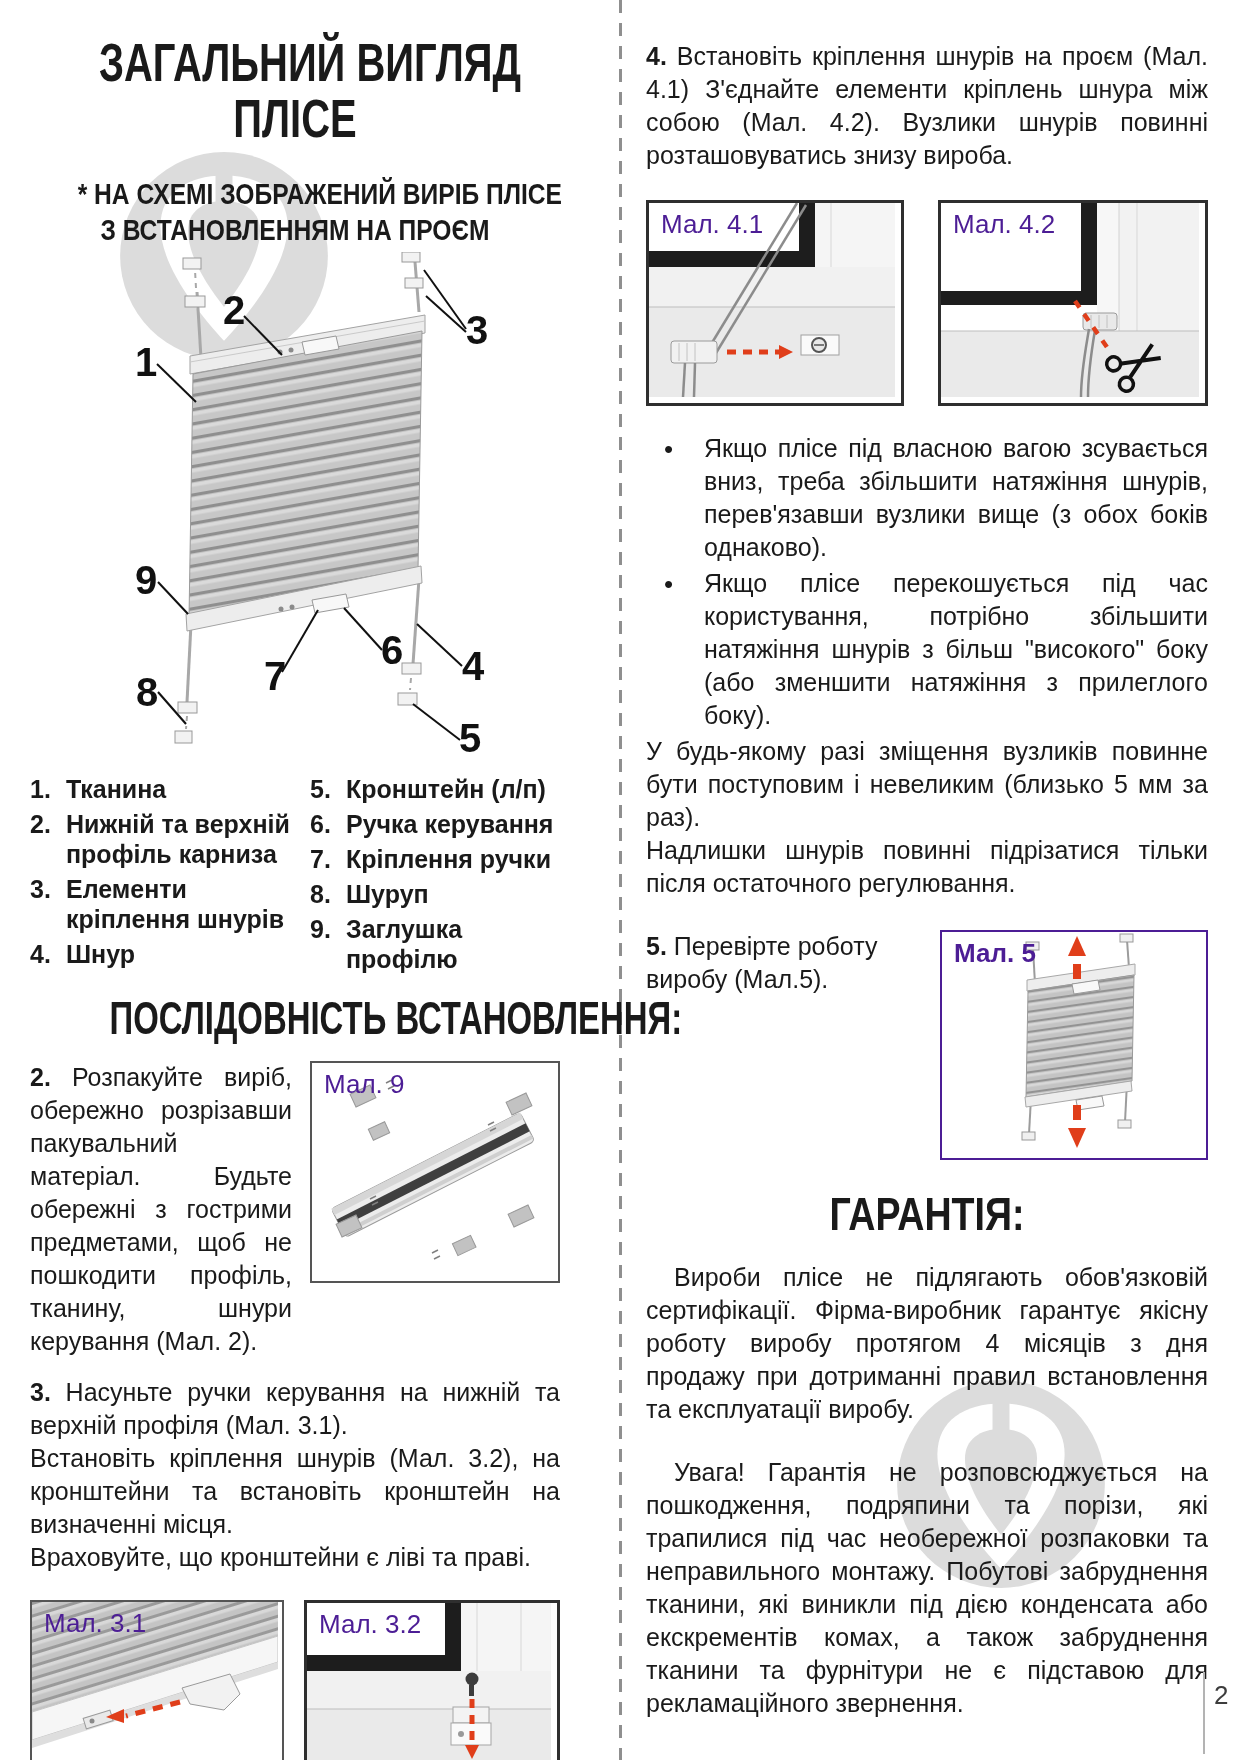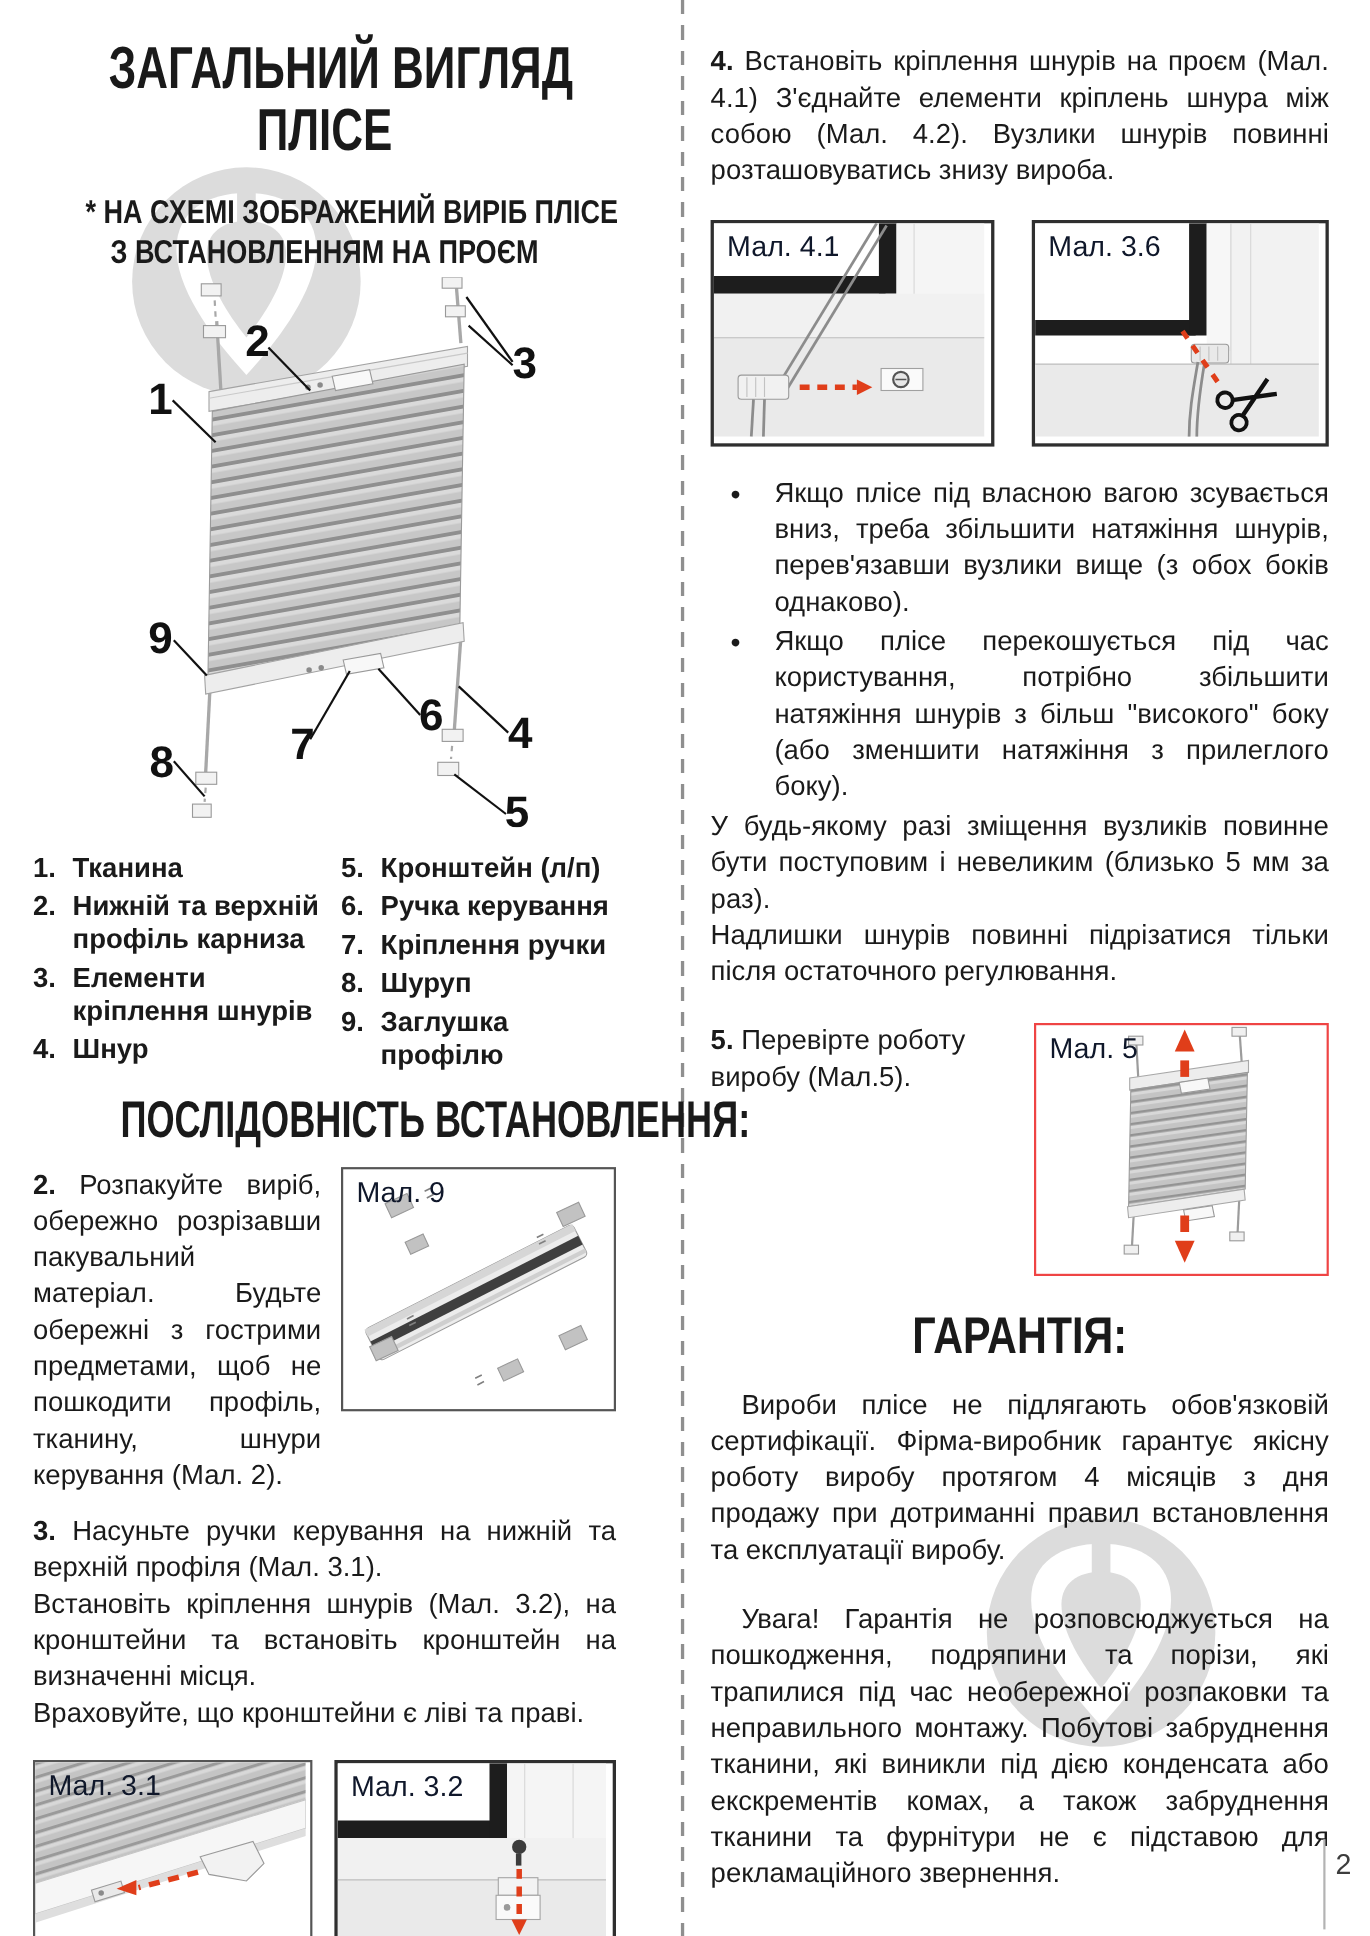--- a/index.html
+++ b/index.html
@@ -18,21 +18,21 @@
   .subline{font-weight:bold;font-size:30px;line-height:1.2;text-align:center;
     transform:scaleX(.82);transform-origin:50% 50%;white-space:nowrap;}
   .subtitle{margin-top:30px;}
   .sec-head{font-weight:bold;font-size:47px;line-height:1.05;text-align:center;
     transform:scaleX(.70);transform-origin:50% 50%;white-space:nowrap;margin:14px 0 18px 0;}
   .war-head{font-weight:bold;font-size:47px;text-align:center;
     transform:scaleX(.80);transform-origin:50% 50%;white-space:nowrap;margin:26px 0 20px 0;}
   .body-text{font-size:25px;line-height:1.32;text-align:justify;}
   .jline{text-align:justify;}
   .fig{position:relative;background:#fff;}
-  .fig-label{position:absolute;top:6px;left:12px;font-size:26px;color:#0f172a;z-index:2;}
+  .fig-label{position:absolute;top:6px;left:12px;font-size:26px;color:#4c1d95;z-index:2;}
   .legend{display:flex;margin-top:22px;font-weight:bold;}
   .leg-col-a{width:280px;}
   .leg-col-b{width:250px;}
   .leg-item{padding-left:36px;font-size:25px;line-height:1.2;margin-bottom:5px;}
   .leg-item b{display:inline-block;width:36px;margin-left:-36px;}
   .step2-row{display:flex;justify-content:space-between;margin-top:6px;}
   .step2-text{width:262px;}
   ul.bullets{list-style:none;margin:26px 0 0 0;padding:0 0 0 58px;}
   ul.bullets li{position:relative;text-align:justify;font-size:25px;line-height:1.32;margin-bottom:3px;}
   ul.bullets li::before{content:"\2022";position:absolute;left:-40px;top:0;font-size:26px;}
@@ -261,21 +261,21 @@
           <line x1="46" y1="160" x2="45" y2="194" stroke="#8c8c8c" stroke-width="2.5"></line>
         </g>
         <line x1="78" y1="149" x2="130" y2="149" stroke="#e03e1a" stroke-width="5" stroke-dasharray="9 7"></line>
         <polygon points="130,142 130,156 144,149" fill="#e03e1a"></polygon>
         <rect x="152" y="132" width="38" height="20" fill="#fafafa" stroke="#a0a0a0"></rect>
         <circle cx="170" cy="142" r="7" fill="#e8e8e8" stroke="#555" stroke-width="2"></circle>
         <line x1="165" y1="142" x2="175" y2="142" stroke="#555" stroke-width="1.5"></line>
       </svg>
     </div>
     <div class="fig" style="width:264px;height:200px;border:3px solid #2f2f2f;">
-      <div class="fig-label">Мал. 3.6</div>
+      <div class="fig-label">Мал. 4.2</div>
       <svg width="258" height="194" viewBox="0 0 258 194">
         <rect x="0" y="0" width="140" height="88" fill="#ffffff"></rect>
         <polygon points="0,88 146,88 146,102 0,102" fill="#1d1d1d"></polygon>
         <rect x="140" y="0" width="16" height="102" fill="#1d1d1d"></rect>
         <rect x="156" y="0" width="22" height="116" fill="#f7f7f7"></rect>
         <rect x="178" y="0" width="80" height="128" fill="#f2f2f2"></rect>
         <line x1="178" y1="0" x2="178" y2="128" stroke="#d2d2d2"></line>
         <line x1="196" y1="0" x2="196" y2="130" stroke="#d7d7d7"></line>
         <rect x="0" y="128" width="258" height="66" fill="#eaeaea"></rect>
         <line x1="0" y1="128" x2="258" y2="128" stroke="#bdbdbd"></line>
@@ -302,21 +302,21 @@
     <li>Якщо плісе перекошується під час користування, потрібно збільшити натяжіння шнурів з більш "високого" боку (або зменшити натяжіння з прилеглого боку).</li>
   </ul>
 
   <div class="body-text" style="">
     <div class="jline">У будь-якому разі зміщення вузликів повинне бути поступовим і невеликим (близько 5 мм за раз).</div>
     <div class="jline">Надлишки шнурів повинні підрізатися тільки після остаточного регулювання.</div>
   </div>
 
   <div class="step5-row">
     <p class="body-text step5-text" style="margin:0;"><b>5.</b><span> Перевірте роботу виробу (Мал.5).</span></p>
-    <div class="fig" style="width:264px;height:226px;border:2px solid #ef4444;">
+    <div class="fig" style="width:264px;height:226px;border:2px solid #4c1d95;font-weight:bold;">
       <div class="fig-label">Мал. 5</div>
       <svg width="260" height="222" viewBox="0 0 260 222">
         <defs>
           <pattern id="pl-5" width="10" height="10" patternUnits="userSpaceOnUse" patternTransform="rotate(-8)">
             <rect width="10" height="10" fill="#c4c4c4"></rect>
             <rect width="10" height="2.5" fill="#939393"></rect>
             <rect y="2.5" width="10" height="3" fill="#d8d8d8"></rect>
           </pattern>
         </defs>
         <line x1="93" y1="52" x2="91" y2="16" stroke="#9c9c9c" stroke-width="2"></line>

